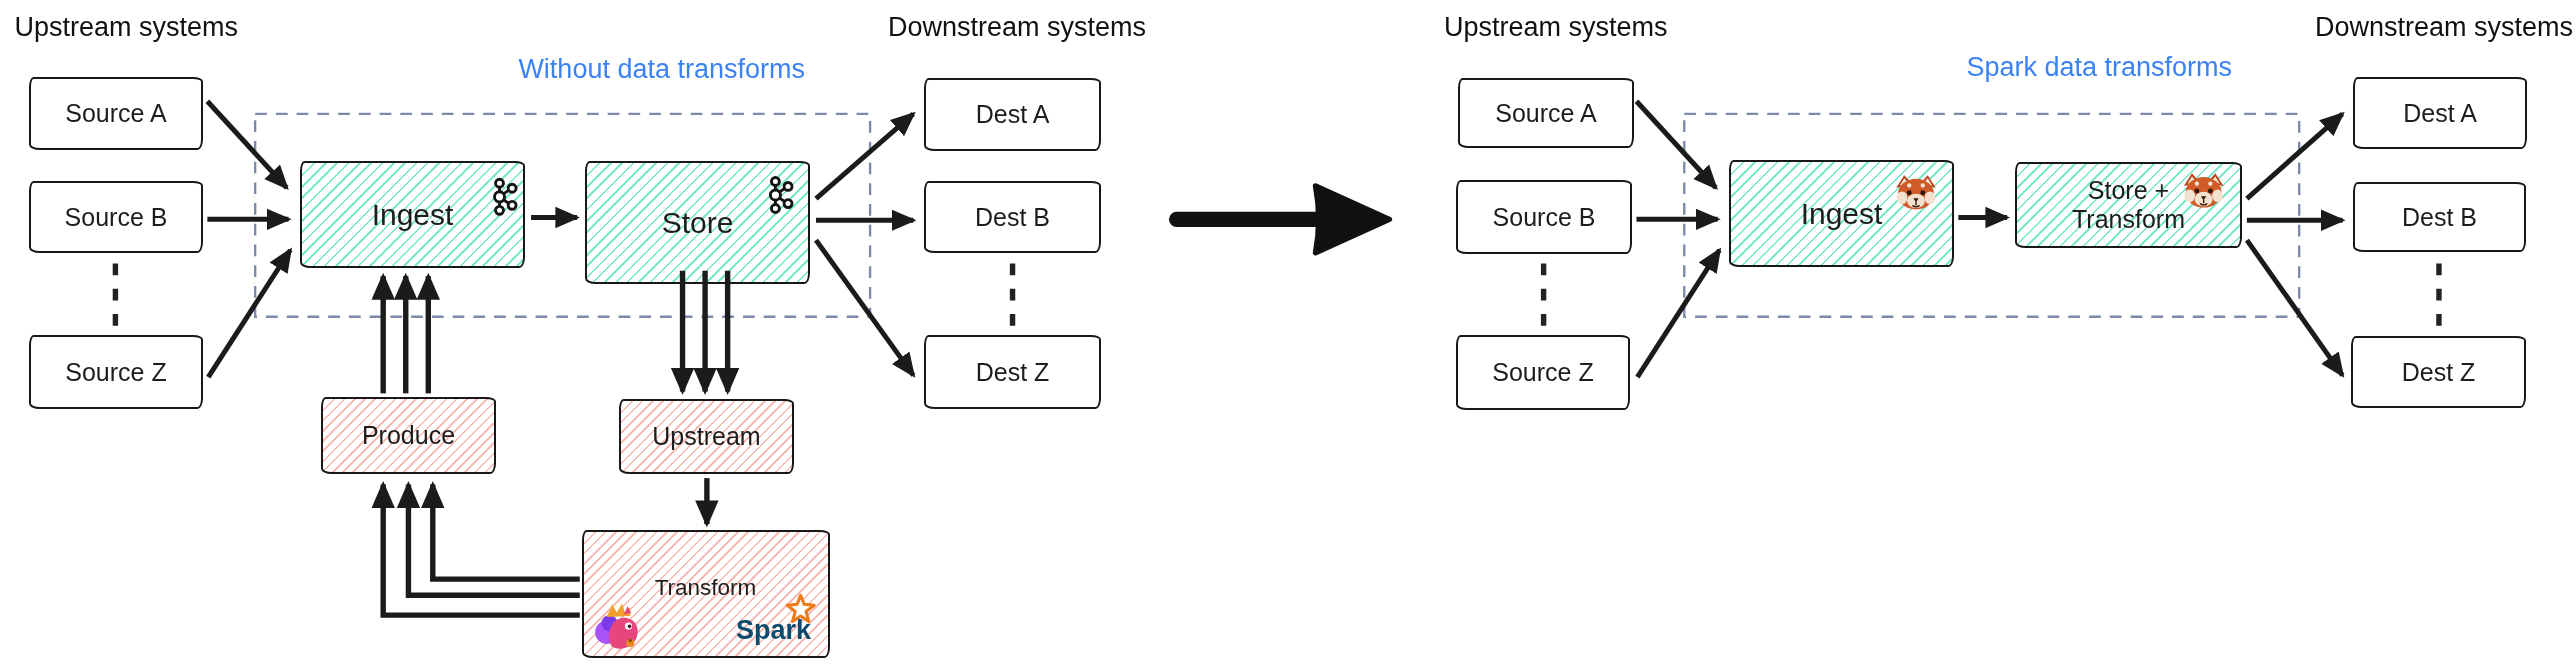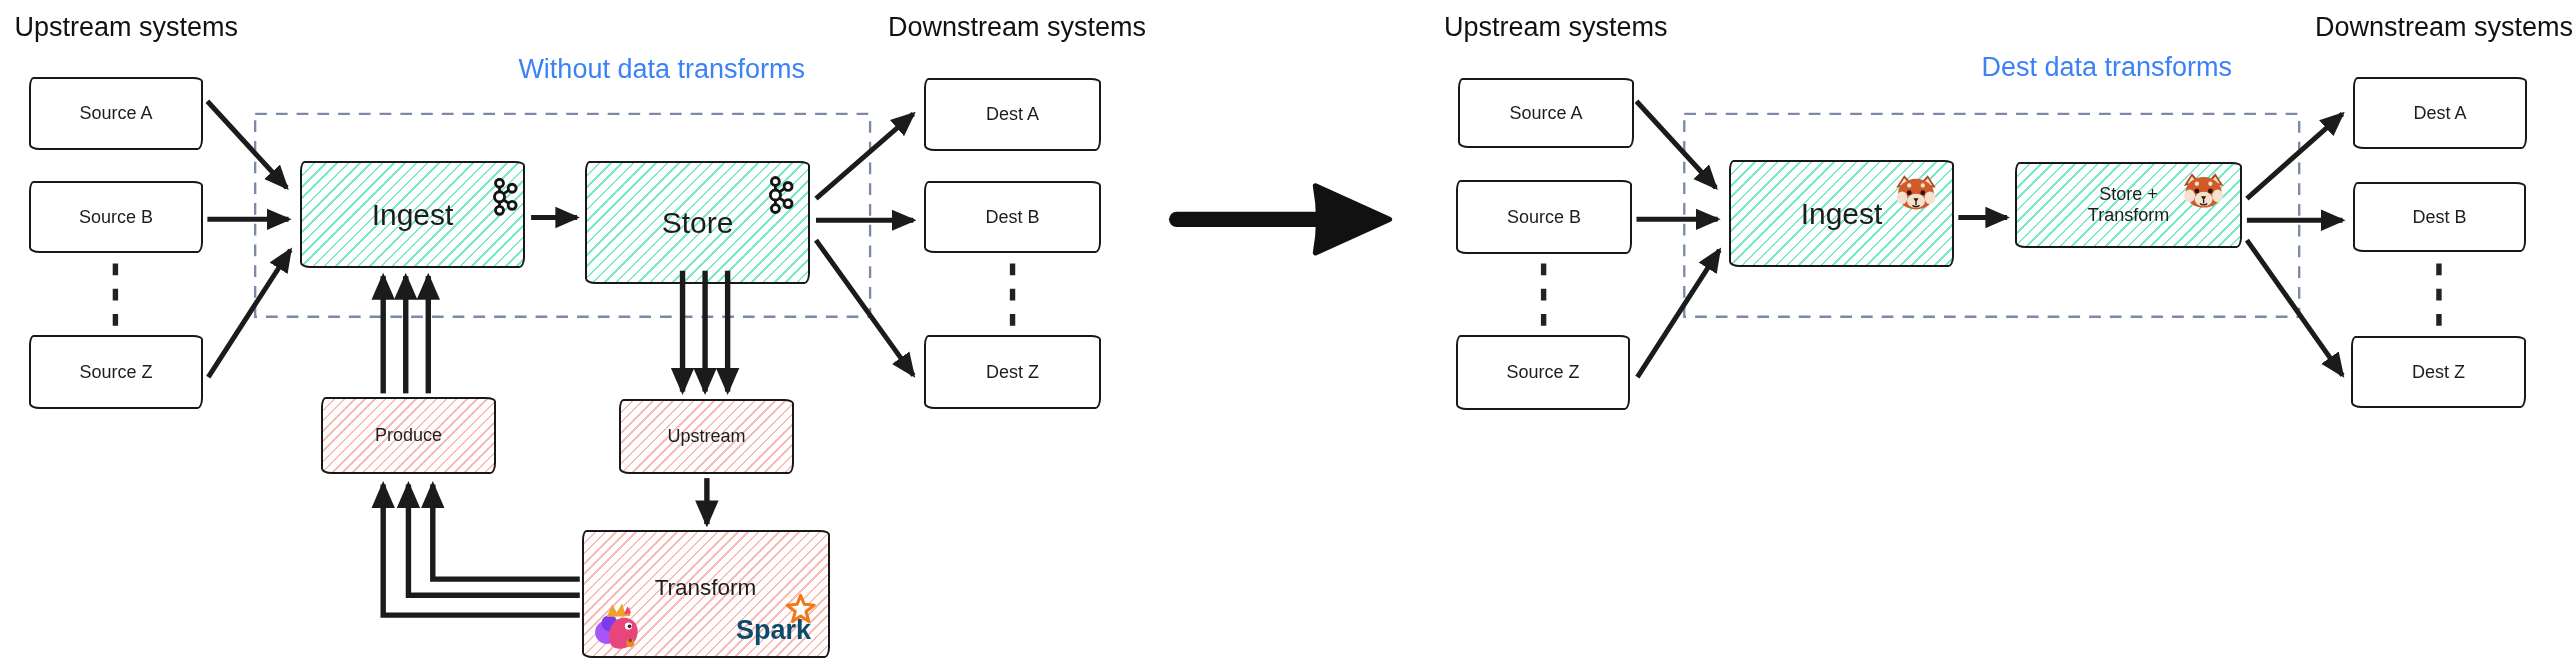--- a/index.html
+++ b/index.html
@@ -7,21 +7,21 @@
     position:relative;width:2576px;height:665px;background:#ffffff;
     font-family:"Liberation Sans","DejaVu Sans",sans-serif;color:#1d1d1d;overflow:hidden;
   }
   .lbl{position:absolute;font-size:27px;line-height:1.1;white-space:nowrap;color:#111;}
   .title{position:absolute;font-size:27px;text-align:right;white-space:nowrap;color:#3b82f6;}
   .node{
     position:absolute;display:flex;align-items:center;justify-content:center;
     border:2.7px solid #181818;background-color:#fff;box-sizing:border-box;
     border-radius:4.5px 10px 5.4px 10.8px / 10px 4.5px 10.8px 5.4px;
   }
-  .node .nlbl{font-size:18px;color:#1d1d1d;}
+  .node .nlbl{font-size:25px;color:#1d1d1d;}
   .node .biglbl{font-size:30px;color:#1d1d1d;}
   .teal{
     background-image:repeating-linear-gradient(135deg, rgba(99,230,190,0.85) 0 1.8px, rgba(99,230,190,0) 1.8px 8px);
     background-color:#ffffff;
   }
   .pink{
     background-image:repeating-linear-gradient(135deg, rgba(247,166,158,0.75) 0 1.8px, rgba(247,166,158,0) 1.8px 7.2px);
     background-color:#ffffff;
   }
   .stack{display:flex;flex-direction:column;align-items:center;line-height:1.18;}
@@ -35,21 +35,21 @@
 <body>
 
 <div id="canvas">
 
   <div class="lbl" style="left:14.4px;top:12.6px">Upstream systems</div>
   <div class="lbl" style="left:888px;top:12.6px">Downstream systems</div>
   <div class="title" style="left:309px;top:54px;width:496px">Without data transforms</div>
 
   <div class="lbl" style="left:1444px;top:12.6px">Upstream systems</div>
   <div class="lbl" style="left:2315px;top:12.6px">Downstream systems</div>
-  <div class="title" style="left:1736px;top:52px;width:496px">Dest data transforms</div>
+  <div class="title" style="left:1736px;top:52px;width:496px">Spark data transforms</div>
 
   <div class="node" style="left:29px;top:77px;width:174px;height:73px">
     <span class="nlbl">Source A</span>
   </div>
   <div class="node" style="left:29px;top:181px;width:174px;height:72px">
     <span class="nlbl">Source B</span>
   </div>
   <div class="node" style="left:29px;top:335px;width:174px;height:74px">
     <span class="nlbl">Source Z</span>
   </div>

